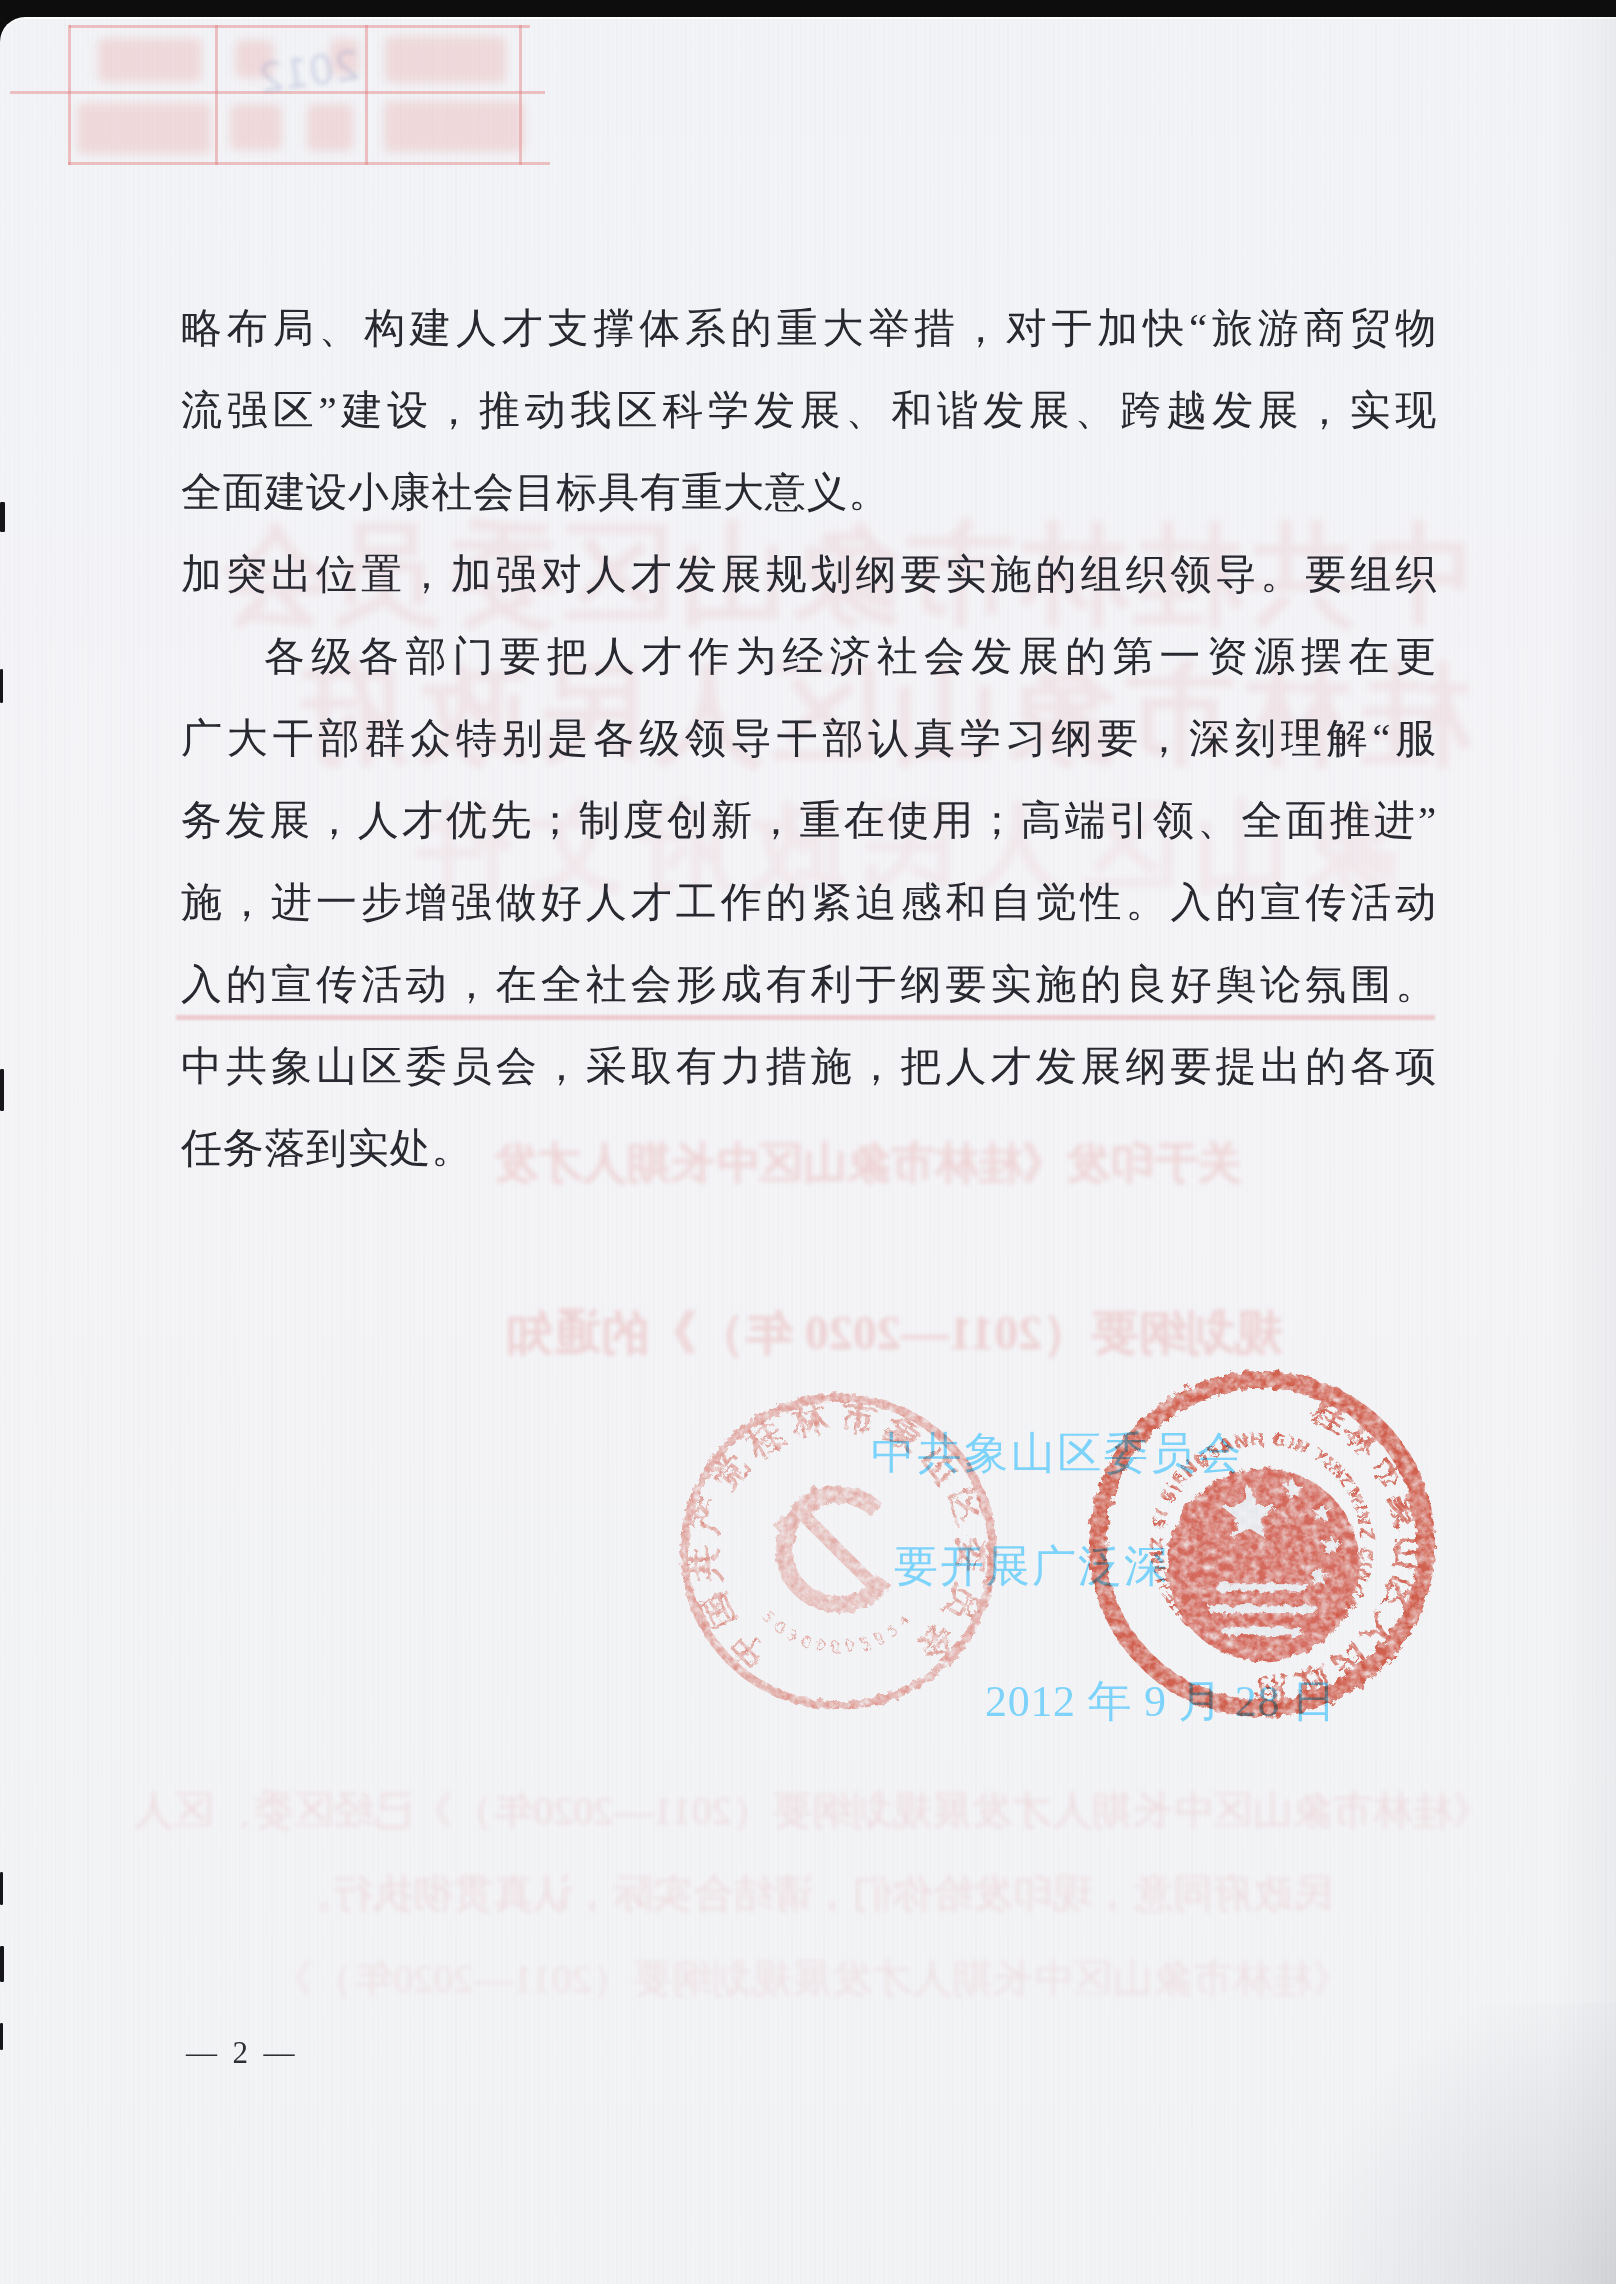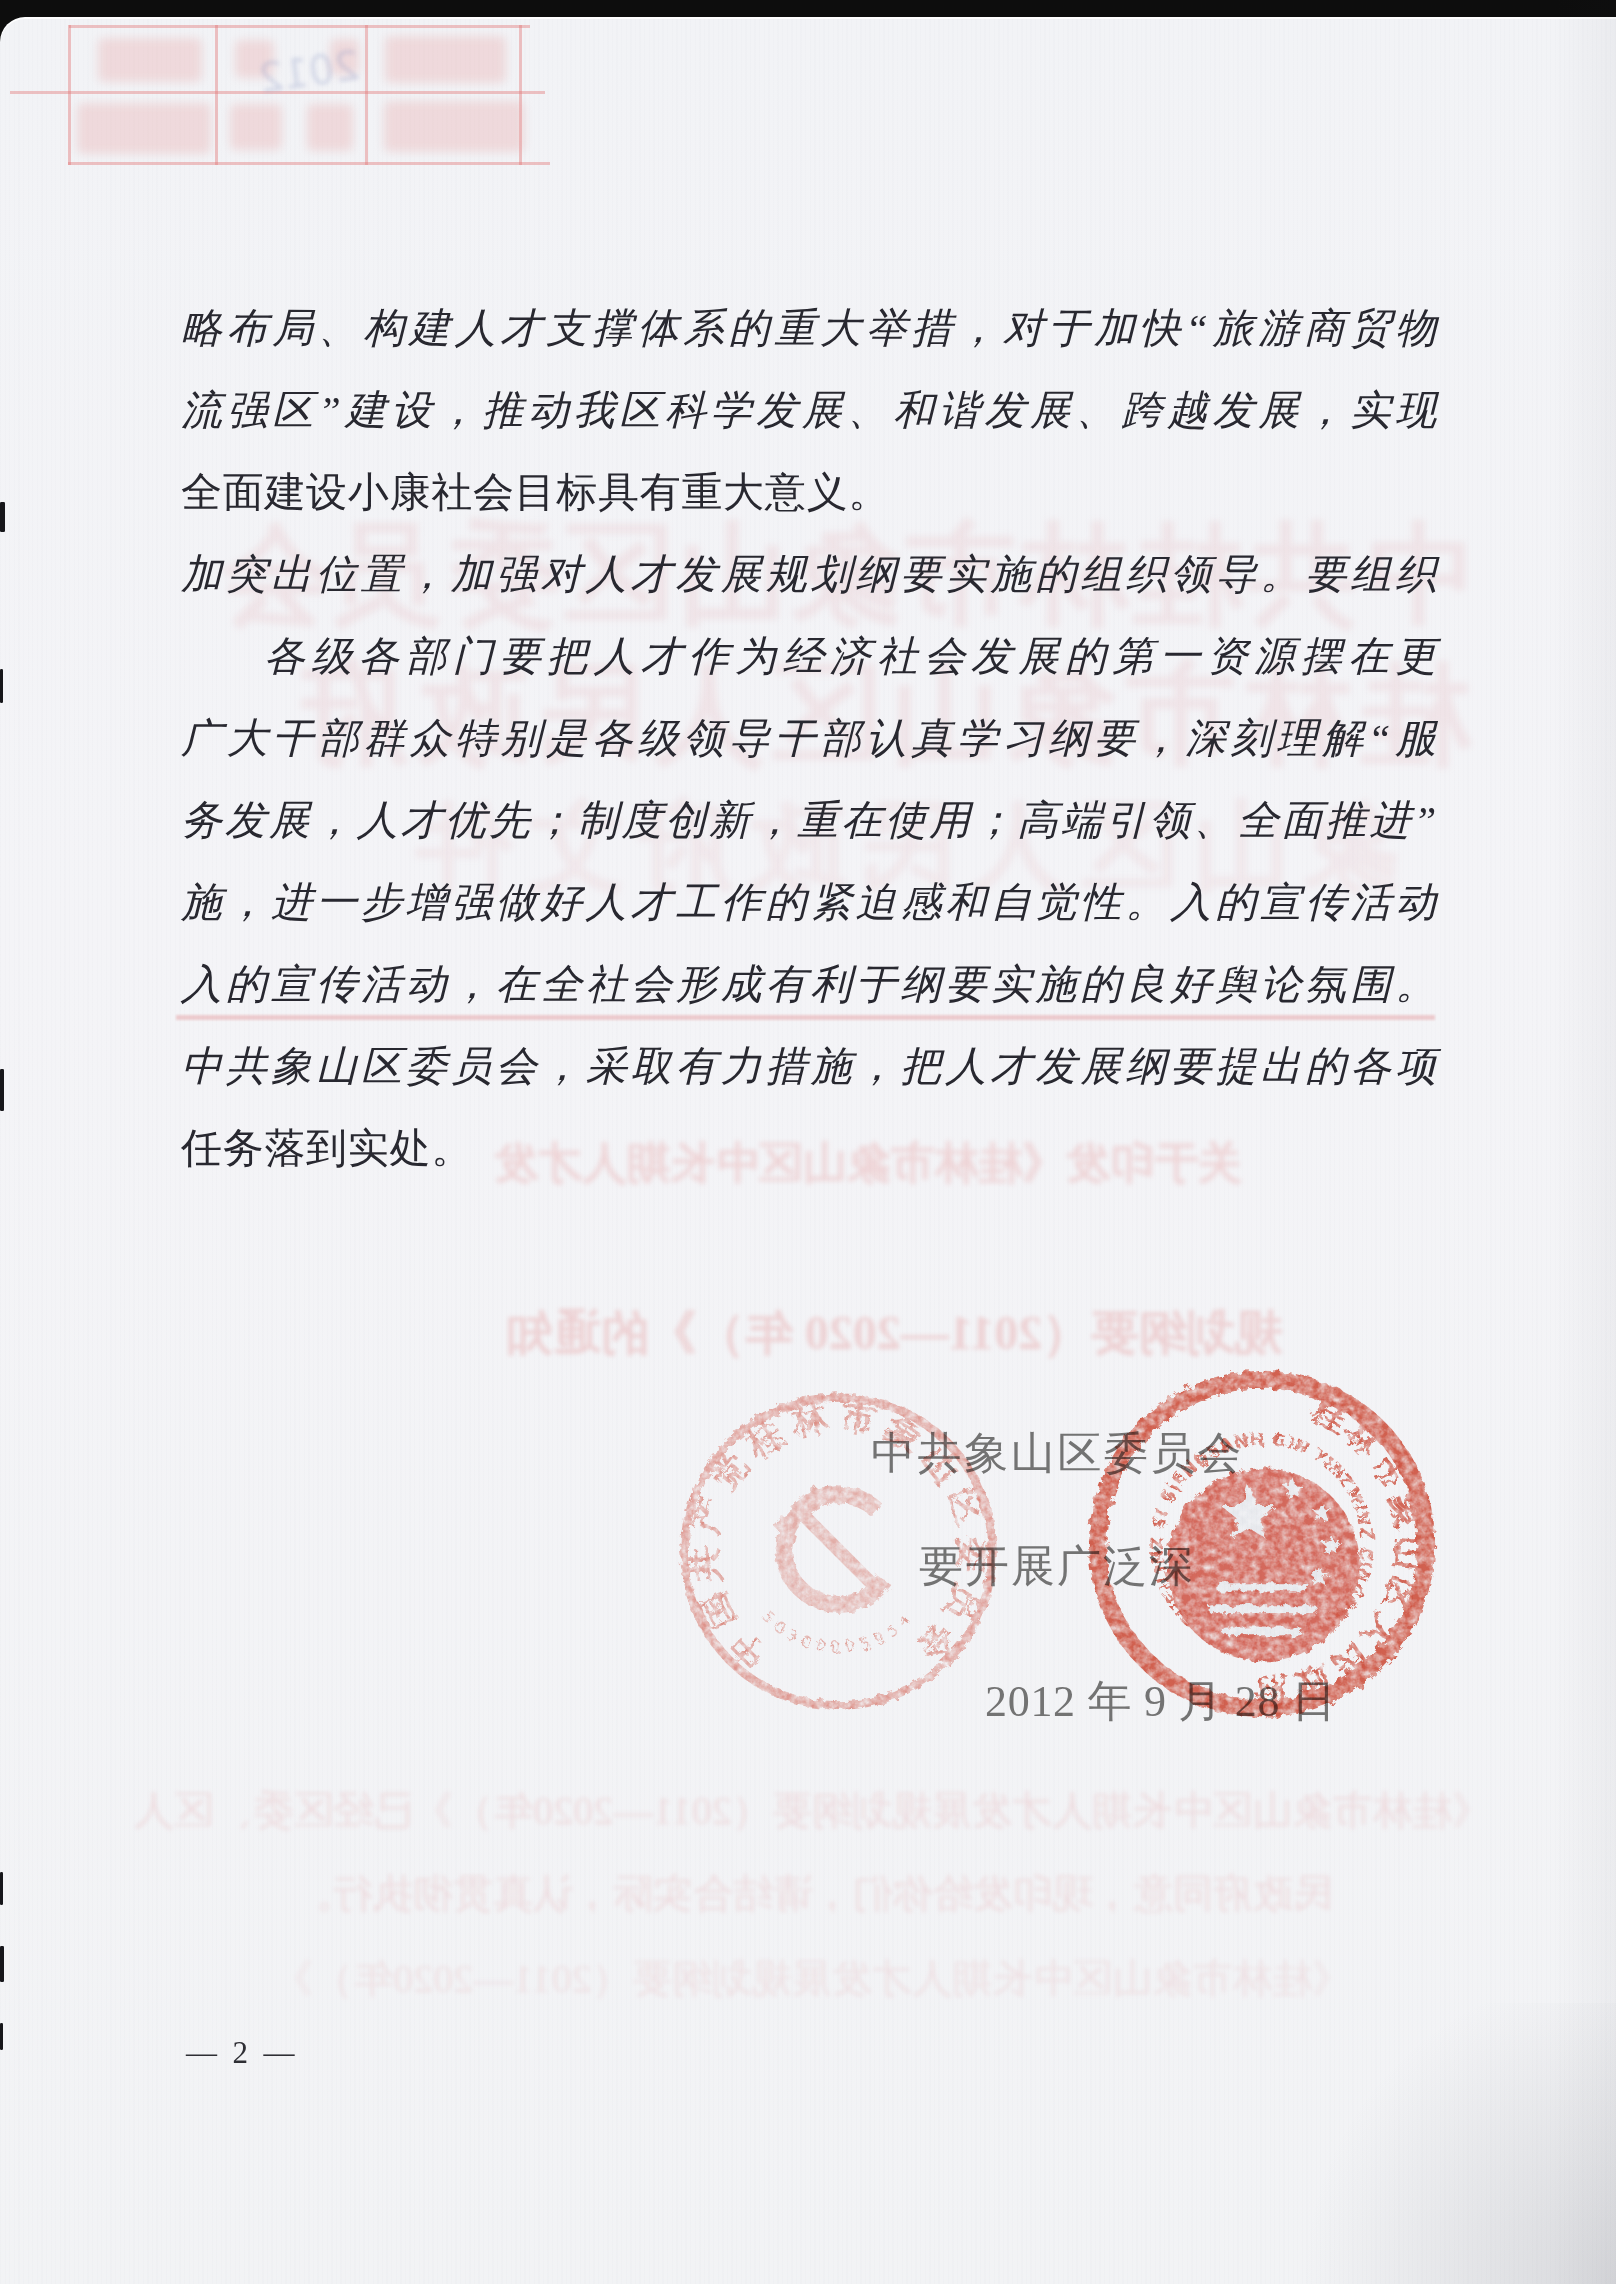--- a/index.html
+++ b/index.html
@@ -23,25 +23,25 @@
   .corner-shade{position:absolute;right:0;bottom:0;width:365px;height:281px;
     background:radial-gradient(circle at 100% 100%, rgba(110,110,120,0.20) 0%, rgba(110,110,120,0.0) 68%);}
   .edge-mark{position:absolute;left:0;background:#16161a;border-radius:1.3px;}
 
   
   .bodytext{position:absolute;left:181px;top:287px;width:1256px;color:#282830;}
   .bline{
     height:82px;line-height:82px;font-size:41px;
     letter-spacing:0.7px;white-space:nowrap;
   }
-  .bline.j{white-space:normal;text-align:justify;text-align-last:justify;text-justify:inter-character;font-style:italic;}
+  .bline.j{white-space:normal;text-align:justify;text-align-last:justify;text-justify:inter-character;}
   .bline.indent{padding-left:83px;}
 
   
-  .sig{position:absolute;color:#737373;text-align:center;white-space:nowrap;}
+  .sig{position:absolute;color:#7dd3fc;white-space:nowrap;}
   .sig1{left:871px;top:1424px;width:372px;font-size:44px;letter-spacing:2.6px;}
   .sig2{left:894px;top:1537px;width:326px;font-size:44px;letter-spacing:2px;}
   .sigdate{left:985px;top:1672px;width:339px;font-size:44px;letter-spacing:0.7px;}
 
   
   .pagenum{position:absolute;left:186px;top:2035px;font-size:31px;color:#2e2e34;letter-spacing:3.9px;white-space:nowrap;}
 
   
   svg.stamp{position:absolute;mix-blend-mode:multiply;}
   .stamp-left{left:674px;top:1387px;opacity:0.82;}

